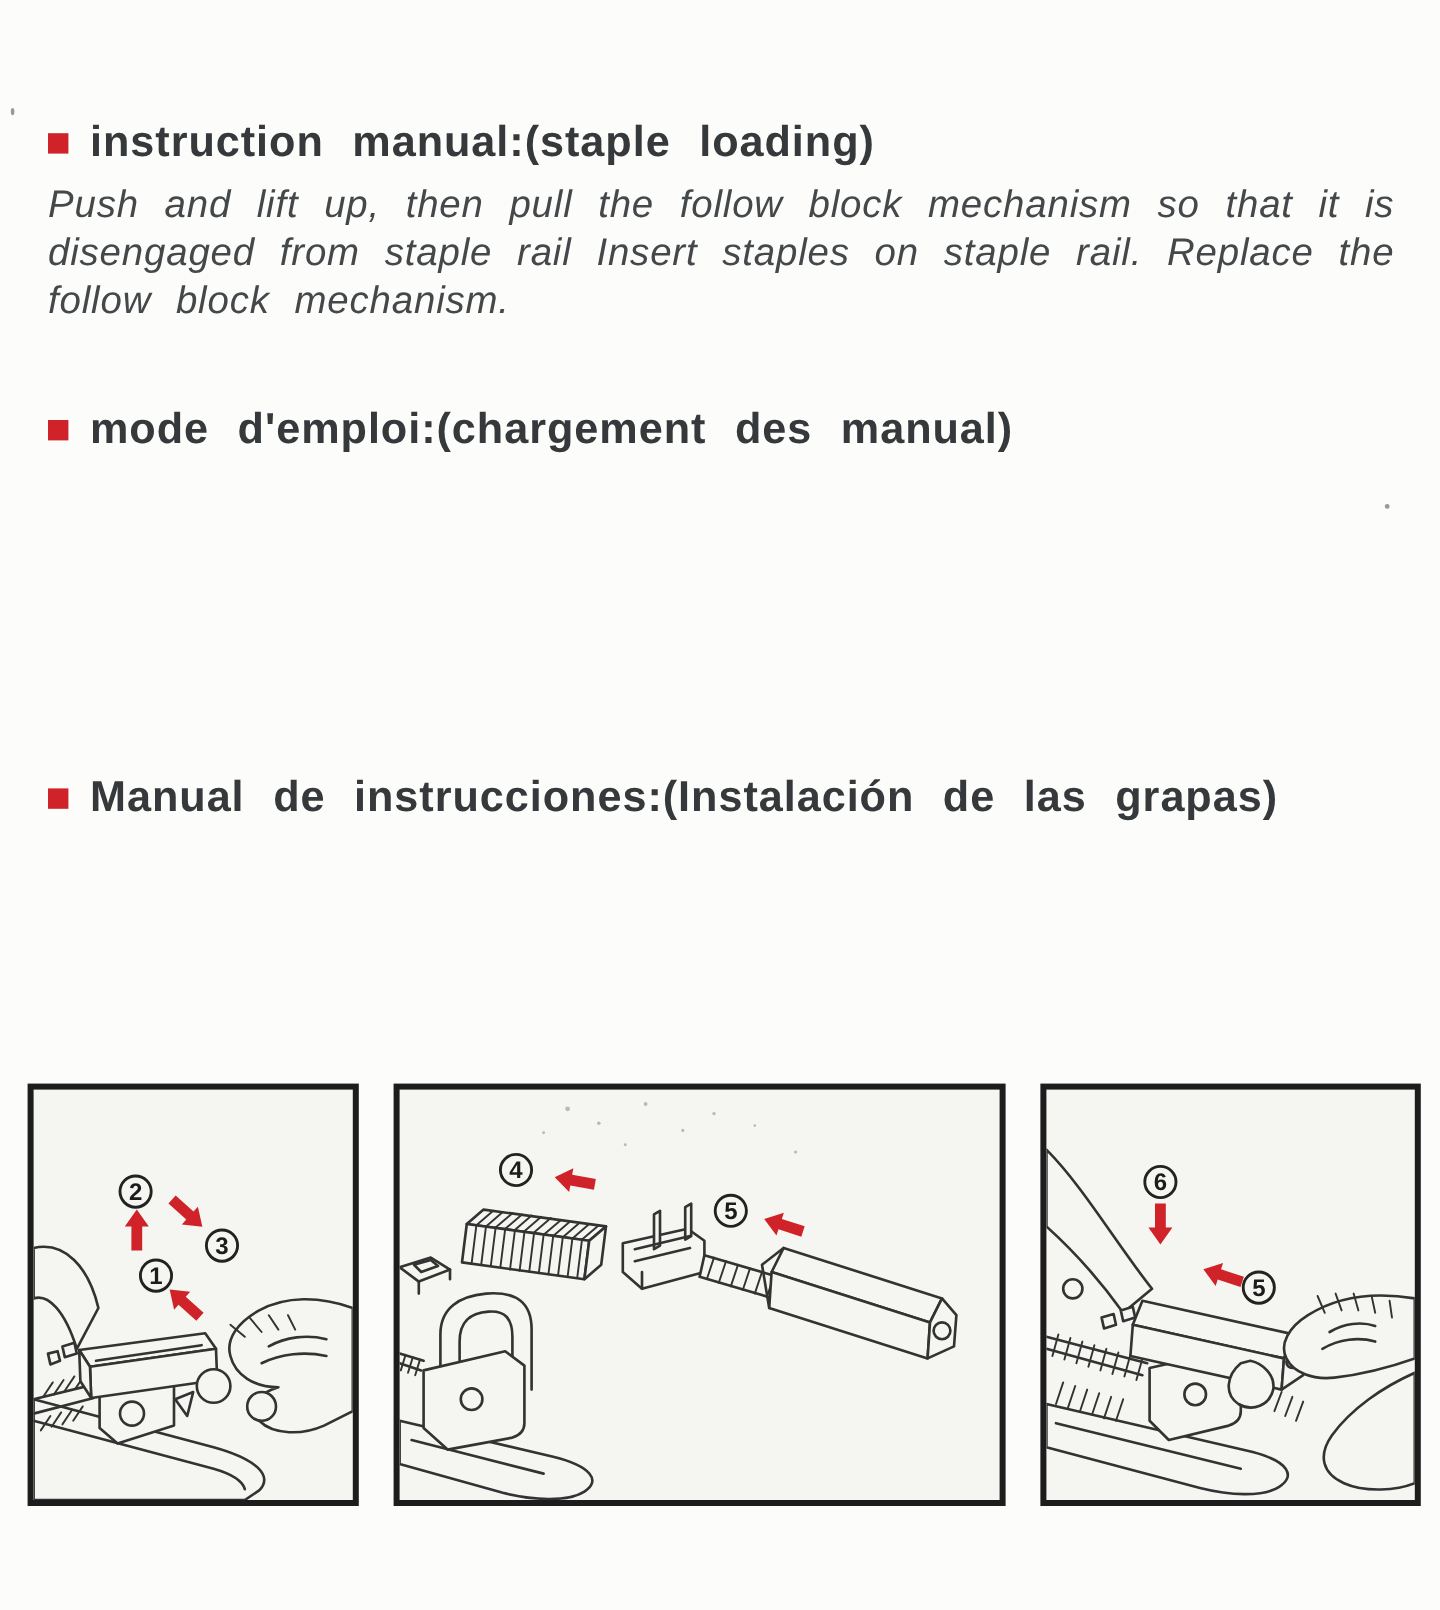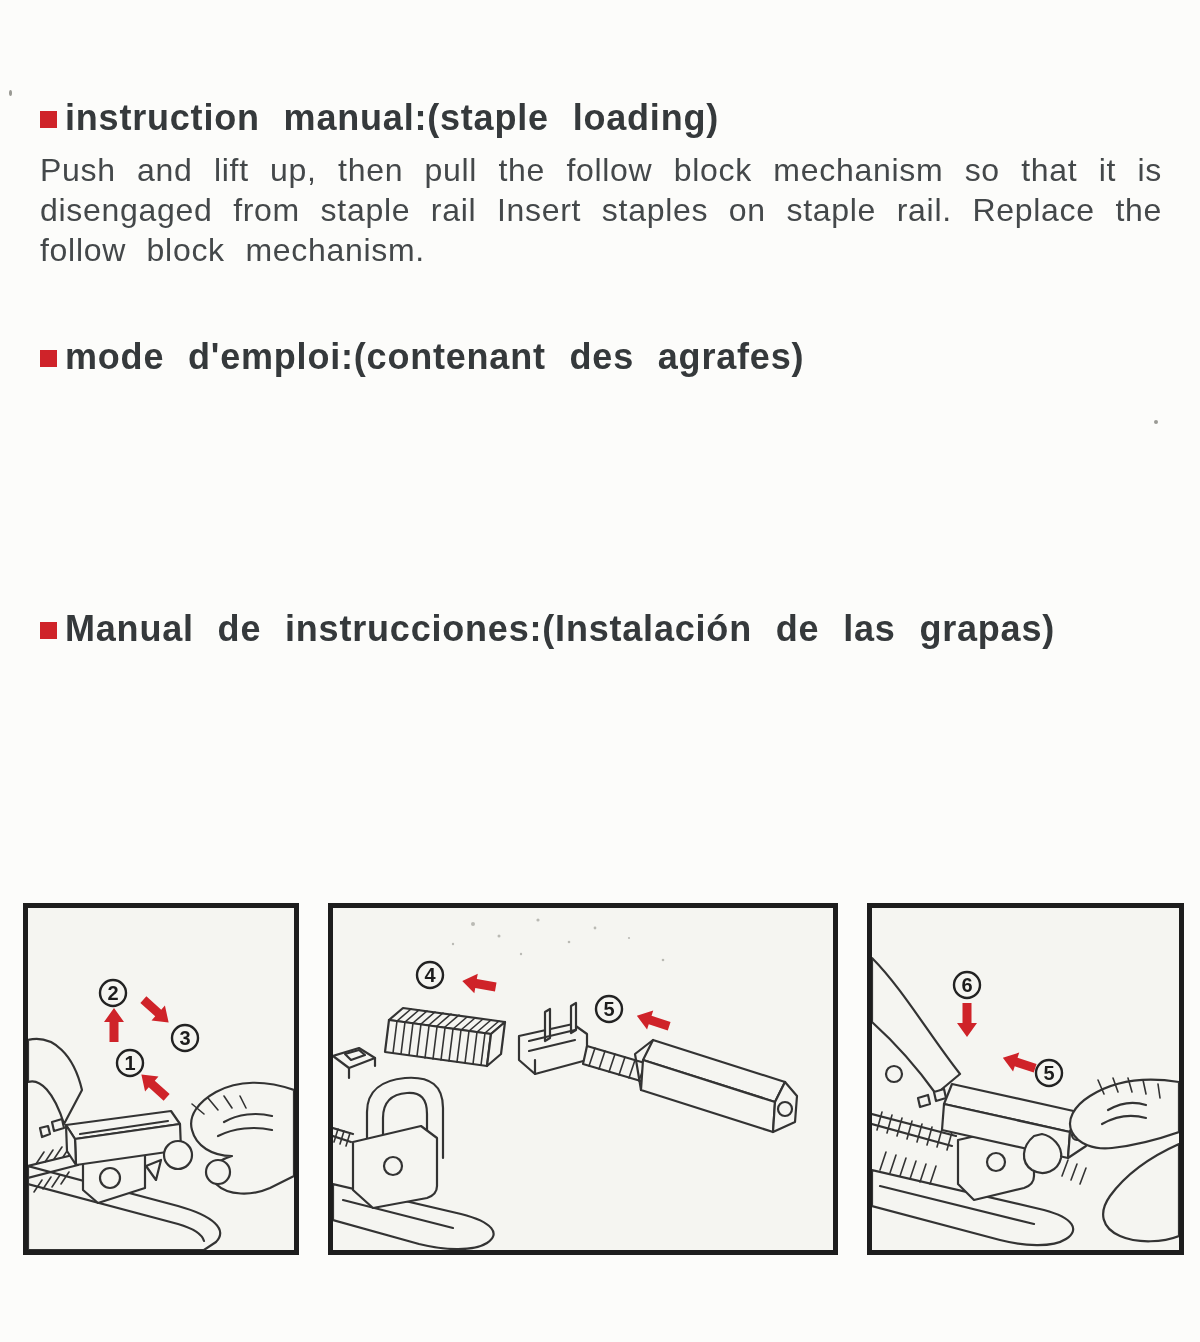--- a/index.html
+++ b/index.html
@@ -11,35 +11,36 @@
     --panel-border:#1d1d1d;
   }
   html,body{margin:0;padding:0;}
   body{
     width:1200px;height:1342px;position:relative;overflow:hidden;
     background:#fcfcfa;
     font-family:"Liberation Sans",sans-serif;
   }
   .section{position:absolute;left:40px;width:1122px;}
   .section-heading{
-    display:flex;align-items:center;gap:8px;margin:0 0 10px 0;
+    display:flex;align-items:center;gap:18px;margin:0 0 10px 0;
     font-size:36px;font-weight:bold;line-height:44px;
     letter-spacing:0.8px;word-spacing:13px;white-space:nowrap;
     color:var(--ink-heading);
   }
   .bullet{width:17px;height:17px;background:var(--red);flex:0 0 auto;margin-top:3px;}
   .section-body{
     margin:0;font-size:32px;line-height:40px;
     letter-spacing:0.7px;word-spacing:11px;
     text-align:justify;text-align-last:left;
     color:var(--ink-body);
+    font-style:italic;
   }
   #section-en{top:96px;}
   #section-fr{top:335px;}
-  #section-es{top:607px;}
+  #section-es{top:642px;}
 
   .figures-row{position:absolute;left:23px;top:903px;display:flex;gap:29px;}
   .panel{
     box-sizing:border-box;height:352px;background:var(--panel-bg);
     border:5px solid var(--panel-border);
   }
   .panel svg{display:block;}
   #panel-1{width:276px;}
   #panel-2{width:510px;}
   #panel-3{width:317px;}
@@ -60,21 +61,21 @@
   <h2 class="section-heading">
     <span class="bullet"></span>
     <span>instruction manual:(staple loading)</span>
   </h2>
   <p class="section-body">Push and lift up, then pull the follow block mechanism so that it is disengaged from staple rail Insert staples on staple rail. Replace the follow block mechanism.</p>
 </section>
 
 <section class="section" id="section-fr">
   <h2 class="section-heading">
     <span class="bullet"></span>
-    <span>mode d'emploi:(contenant des agrafes)</span>
+    <span>mode d'emploi:(chargement des manual)</span>
   </h2>
 </section>
 
 <section class="section" id="section-es">
   <h2 class="section-heading">
     <span class="bullet"></span>
     <span>Manual de instrucciones:(Instalación de las grapas)</span>
   </h2>
 </section>
 

